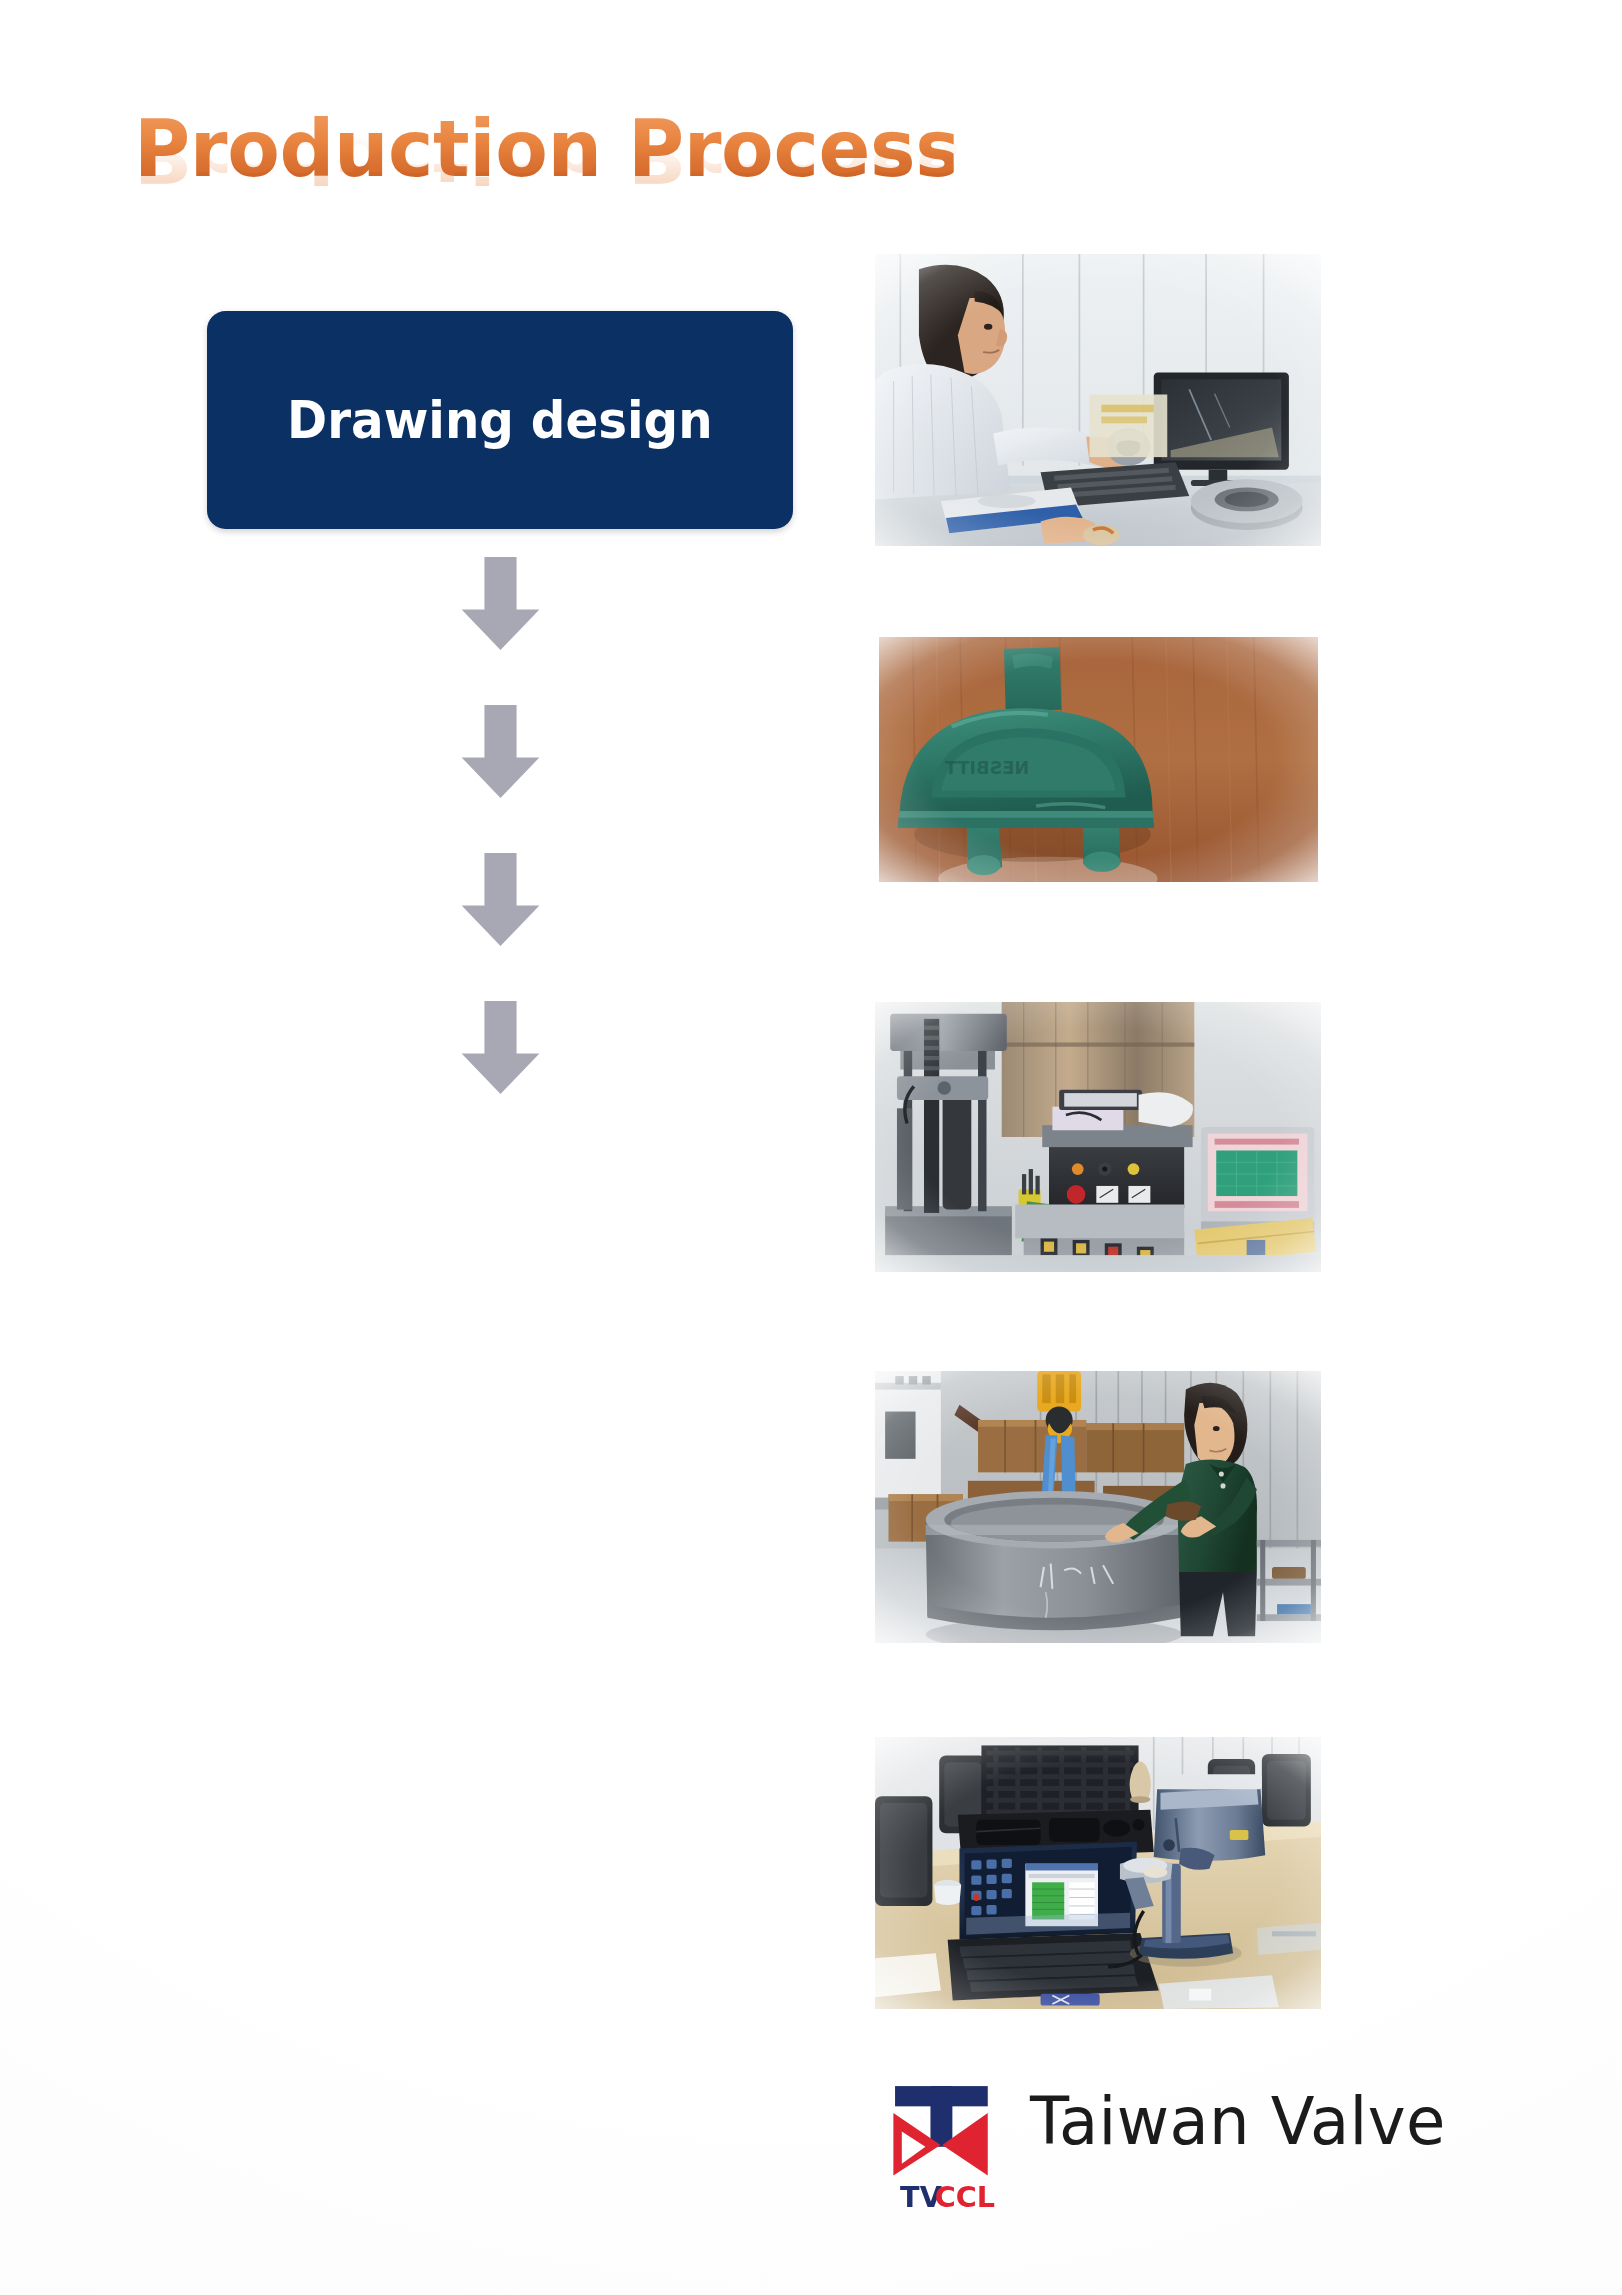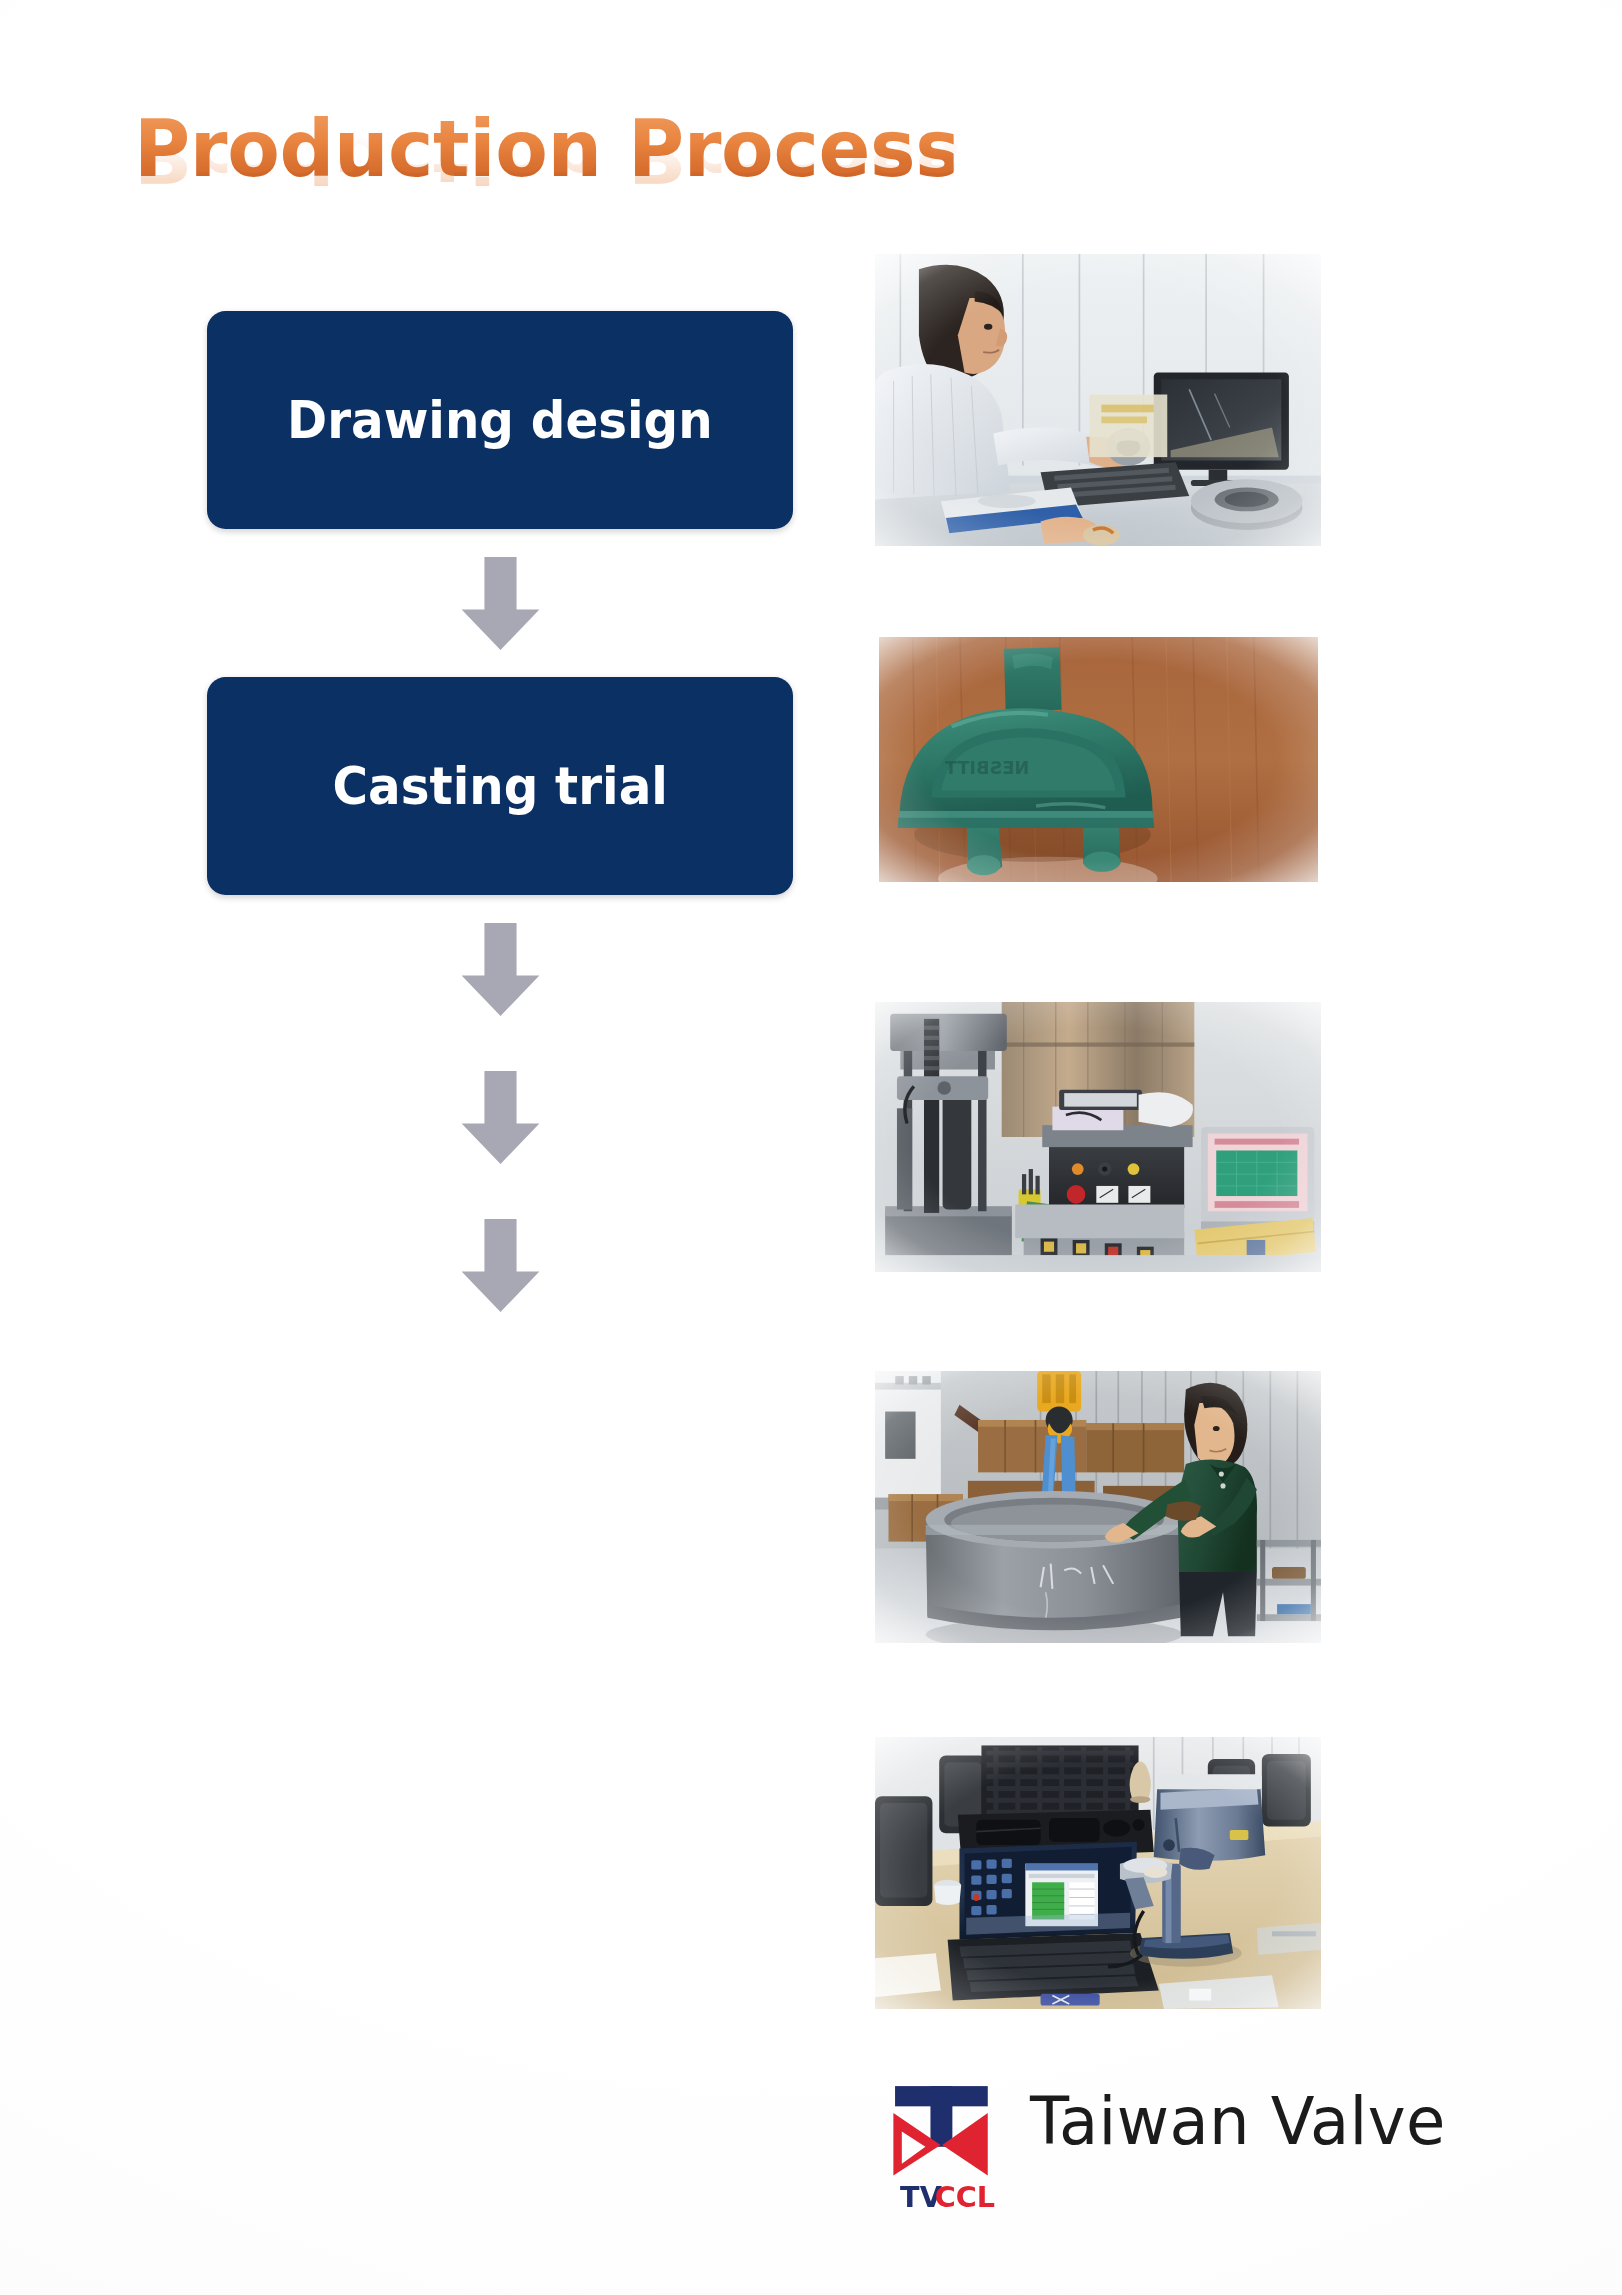--- a/index.html
+++ b/index.html
@@ -158,23 +158,20 @@
   <div class="flow-box">
     <div class="flow-box-label">Drawing design</div>
   </div>
 
   <div class="arrow-gap">
     <svg class="down-arrow" viewBox="0 0 100 110">
       <path d="M31 0 L69 0 L69 62 L96 62 L50 110 L4 62 L31 62 Z" fill="#a8a8b4"></path>
     </svg>
   </div>
 
-  <div class="flow-box">
-    <div class="flow-box-label">Casting trial</div>
-  </div>
 
   <div class="arrow-gap">
     <svg class="down-arrow" viewBox="0 0 100 110">
       <path d="M31 0 L69 0 L69 62 L96 62 L50 110 L4 62 L31 62 Z" fill="#a8a8b4"></path>
     </svg>
   </div>
 
 
   <div class="arrow-gap">
     <svg class="down-arrow" viewBox="0 0 100 110">

